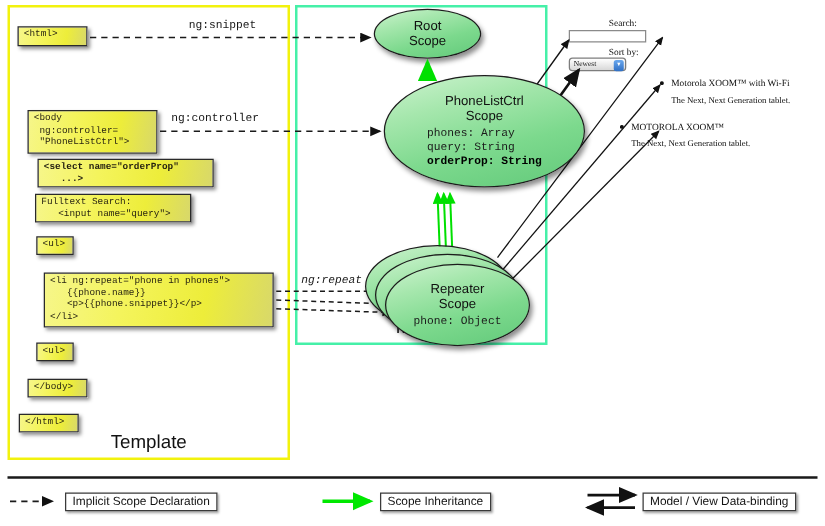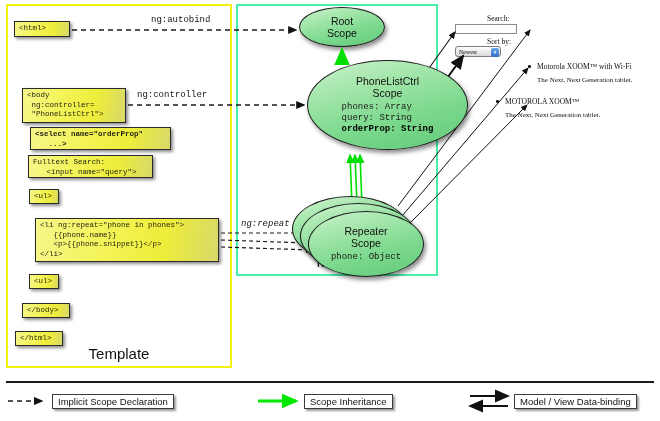--- a/index.html
+++ b/index.html
@@ -260,21 +260,21 @@
     <div class="phone-name">Motorola XOOM™ with Wi-Fi</div>
     <div class="phone-snippet">The Next, Next Generation tablet.</div>
   </div>
 
   <div class="phone-item" style="left:505px; top:97px;">
     <span class="phone-bullet"></span>
     <div class="phone-name">MOTOROLA XOOM™</div>
     <div class="phone-snippet">The Next, Next Generation tablet.</div>
   </div>
 
-  <div class="conn-label" style="left:151px; top:15px;">ng:autobind</div>
+  <div class="conn-label" style="left:151px; top:15px;">ng:snippet</div>
   <div class="conn-label" style="left:137px; top:90px;">ng:controller</div>
   <div class="conn-label" style="left:241px; top:219px;font-style:italic;">ng:repeat</div>
 
   <svg id="wires" viewBox="0 0 660 421" xmlns="http://www.w3.org/2000/svg">
     <defs>
       <marker id="ah-black" markerWidth="7" markerHeight="7" refX="6" refY="3" orient="auto" markerUnits="strokeWidth">
         <path d="M0,0 L7,3 L0,6 z" fill="#111111"></path>
       </marker>
       <marker id="ah-green" markerWidth="6" markerHeight="6" refX="5" refY="2.6" orient="auto" markerUnits="strokeWidth">
         <path d="M0,0 L6,2.6 L0,5.2 z" fill="#00e000"></path>

